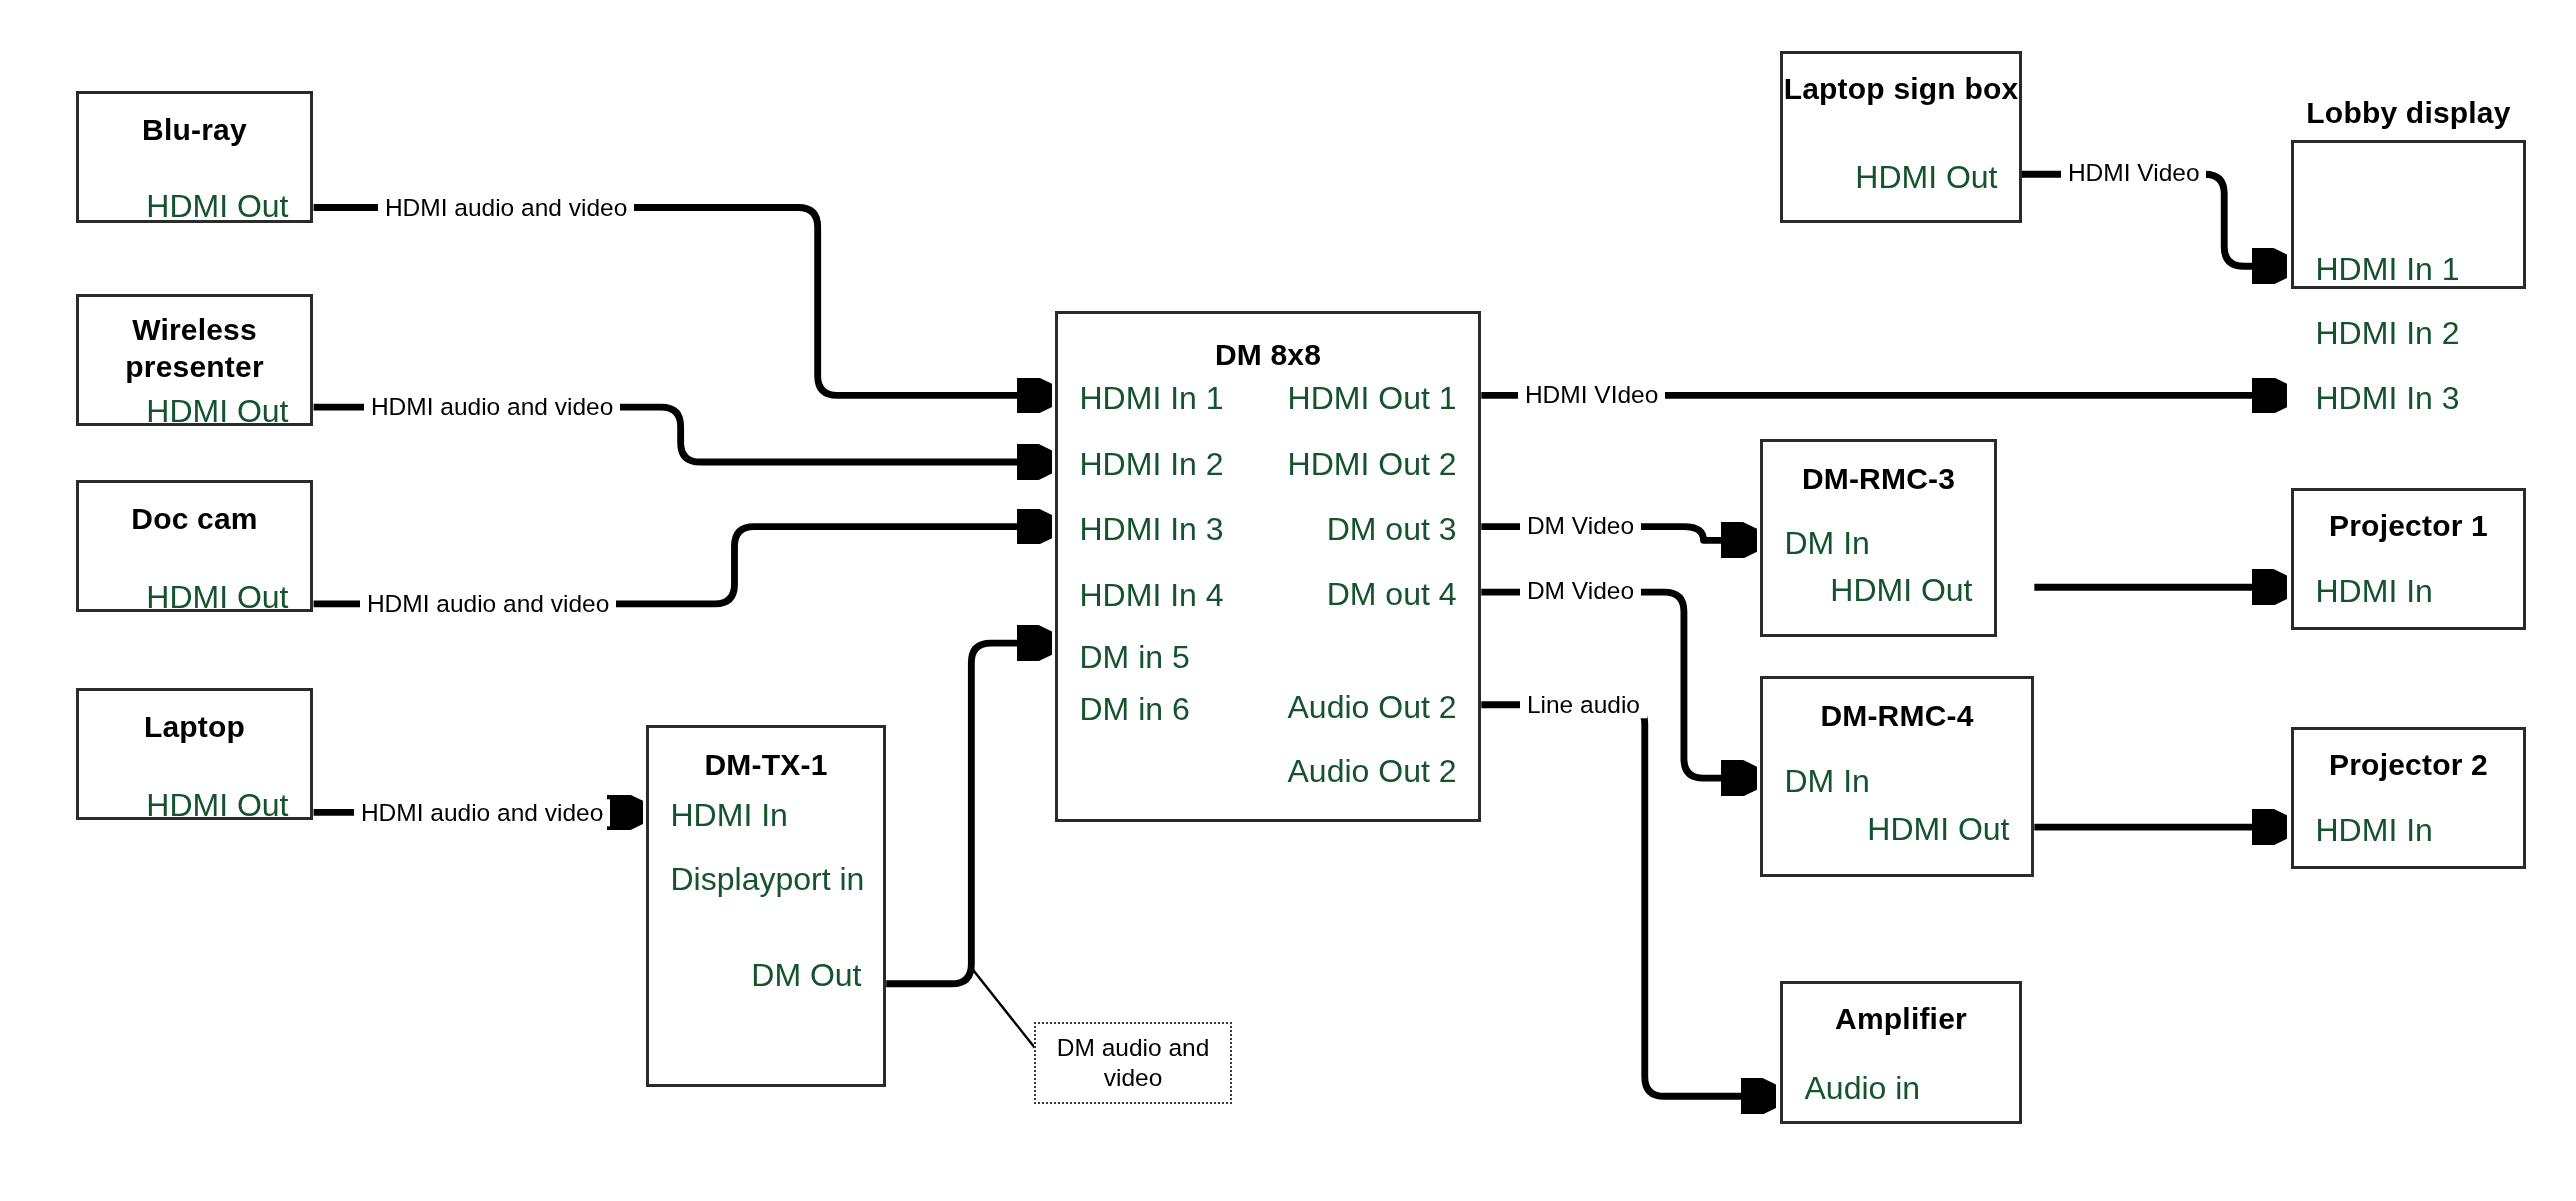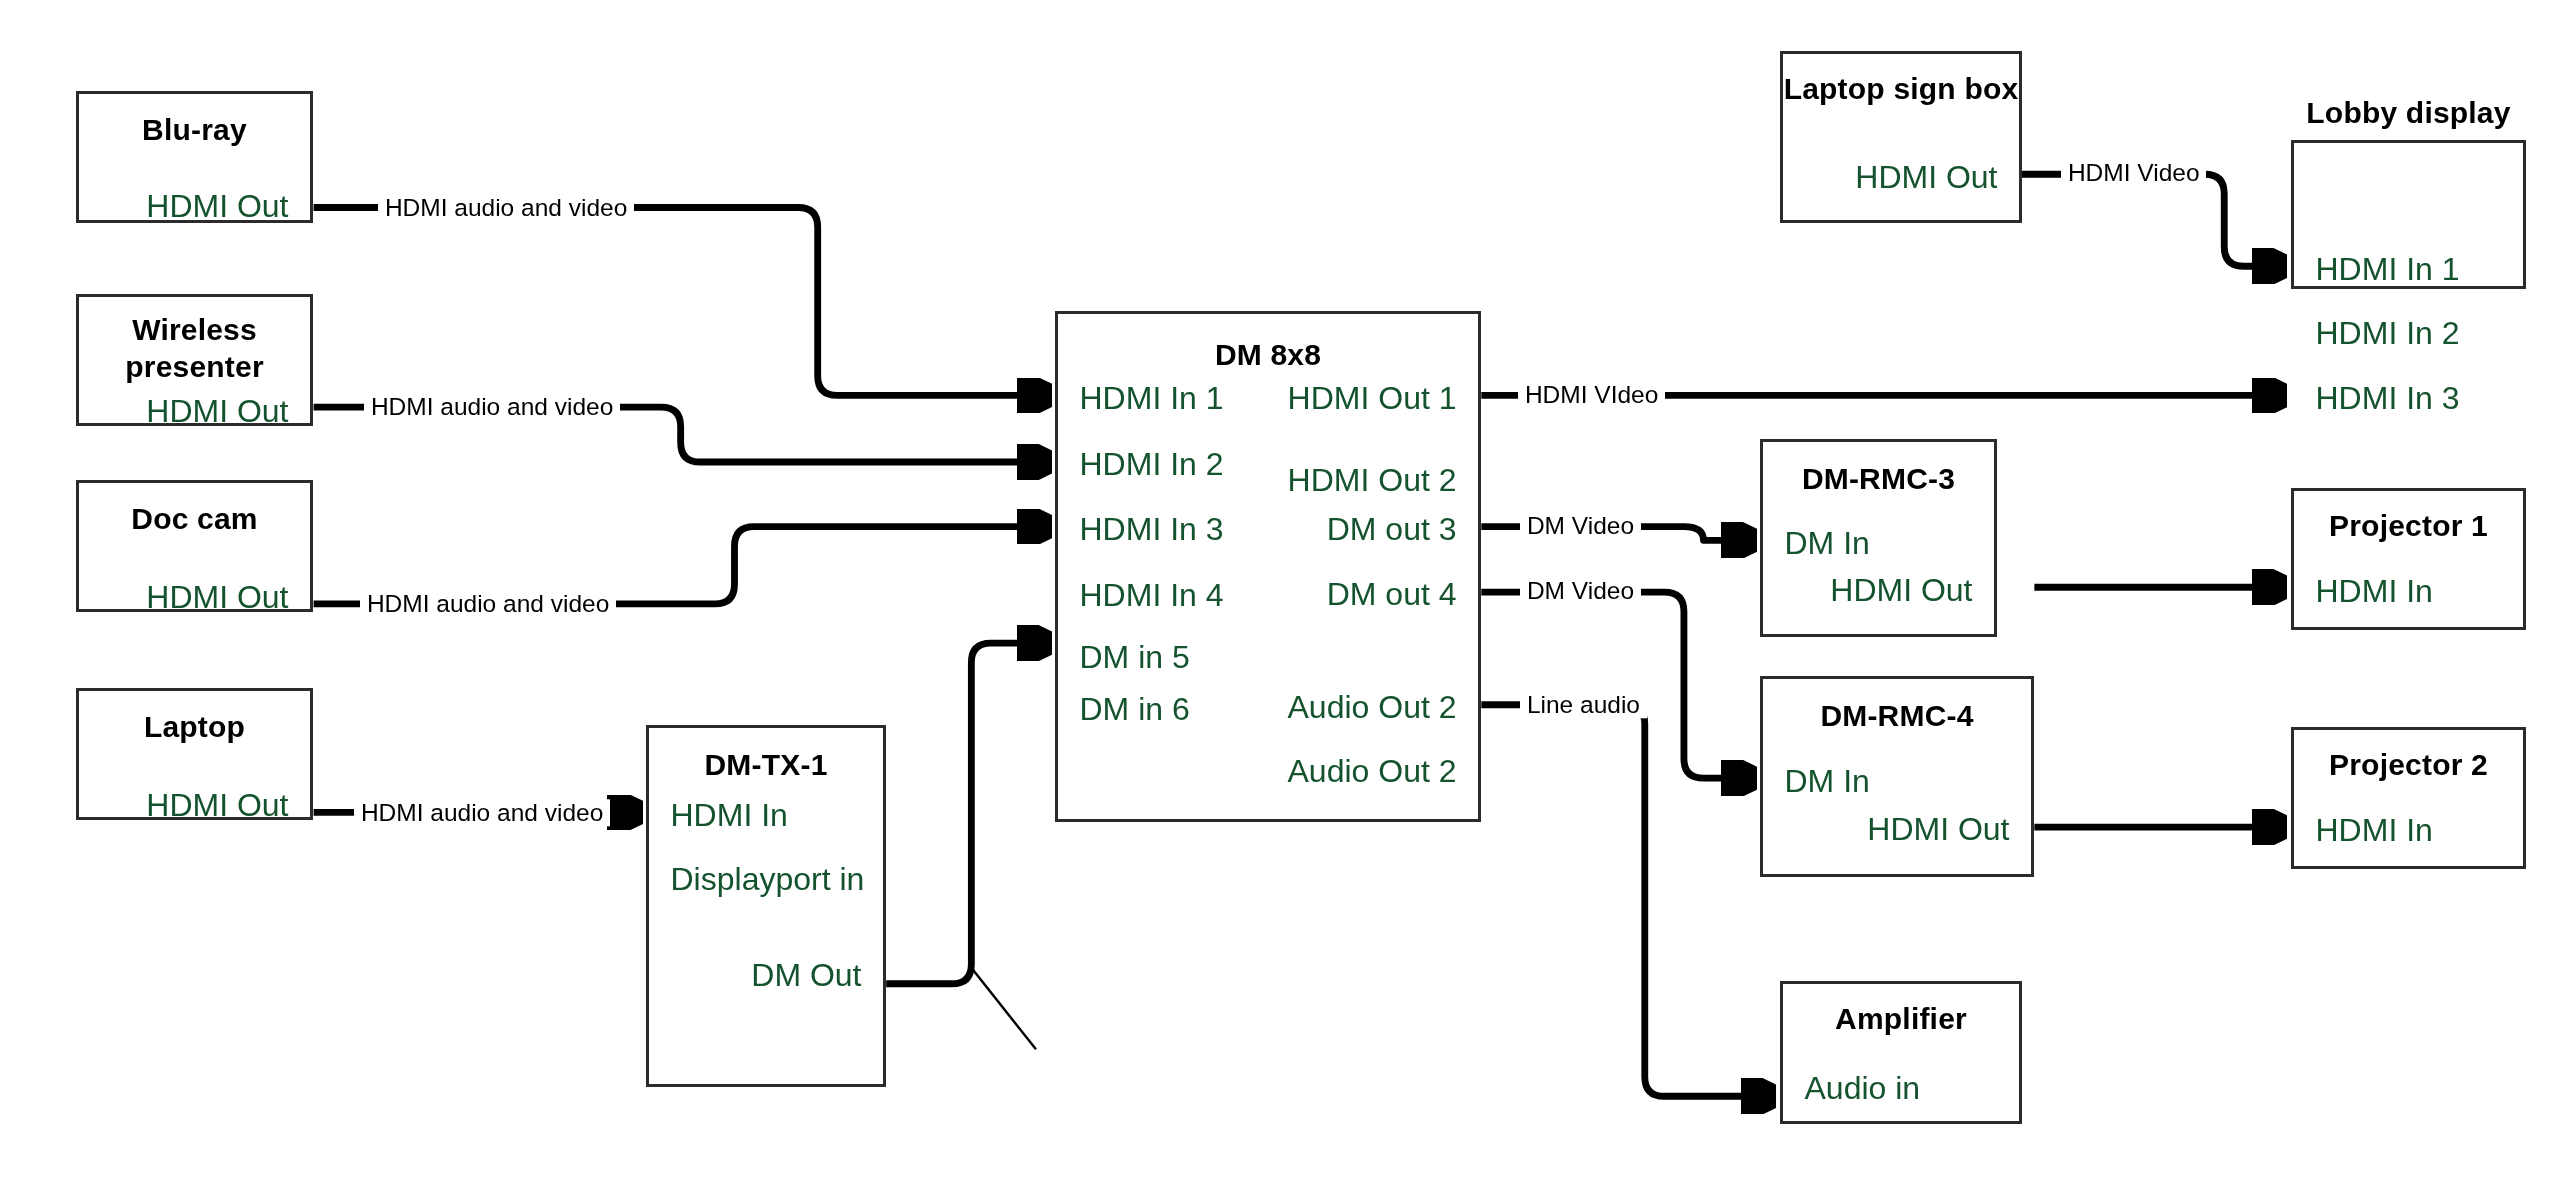--- a/index.html
+++ b/index.html
@@ -163,33 +163,34 @@
     <div class="port right" style="top:98px;">HDMI Out</div>
   </div>
 
   <div class="node" style="left:646px; top:725px; width:240px; height:362px;">
     <div class="node-title" style="top:17.6px;">DM-TX-1</div>
     <div class="port left" style="top:71px;">HDMI In</div>
     <div class="port left" style="top:135px;">Displayport in</div>
     <div class="port right" style="top:231px;">DM Out</div>
   </div>
 
+  <div class="callout" style="left:1034px; top:1022px; width:198px; height:82px;">DM audio and video</div>
 
   <div class="node" style="left:1055px; top:311px; width:426px; height:511px;">
     <div class="node-title" style="top:21.5px;">DM 8x8</div>
 
     <div class="port left" style="top:68px;">HDMI In 1</div>
     <div class="port left" style="top:134px;">HDMI In 2</div>
     <div class="port left" style="top:199px;">HDMI In 3</div>
     <div class="port left" style="top:265px;">HDMI In 4</div>
     <div class="port left" style="top:315px;margin-top:12px;">DM in 5</div>
     <div class="port left" style="top:379px;">DM in 6</div>
 
     <div class="port right" style="top:68px;">HDMI Out 1</div>
-    <div class="port right" style="top:150px;">HDMI Out 2</div>
+    <div class="port right" style="top:134px;">HDMI Out 2</div>
     <div class="port right" style="top:199px;">DM out 3</div>
     <div class="port right" style="top:264px;">DM out 4</div>
     <div class="port right" style="top:377px;">Audio Out 2</div>
     <div class="port right" style="top:441px;">Audio Out 2</div>
   </div>
 
   <div class="node" style="left:1780px; top:51px; width:242px; height:172px;">
     <div class="node-title" style="top:15.7px;">Laptop sign box</div>
     <div class="port right" style="top:107px;">HDMI Out</div>
   </div>

